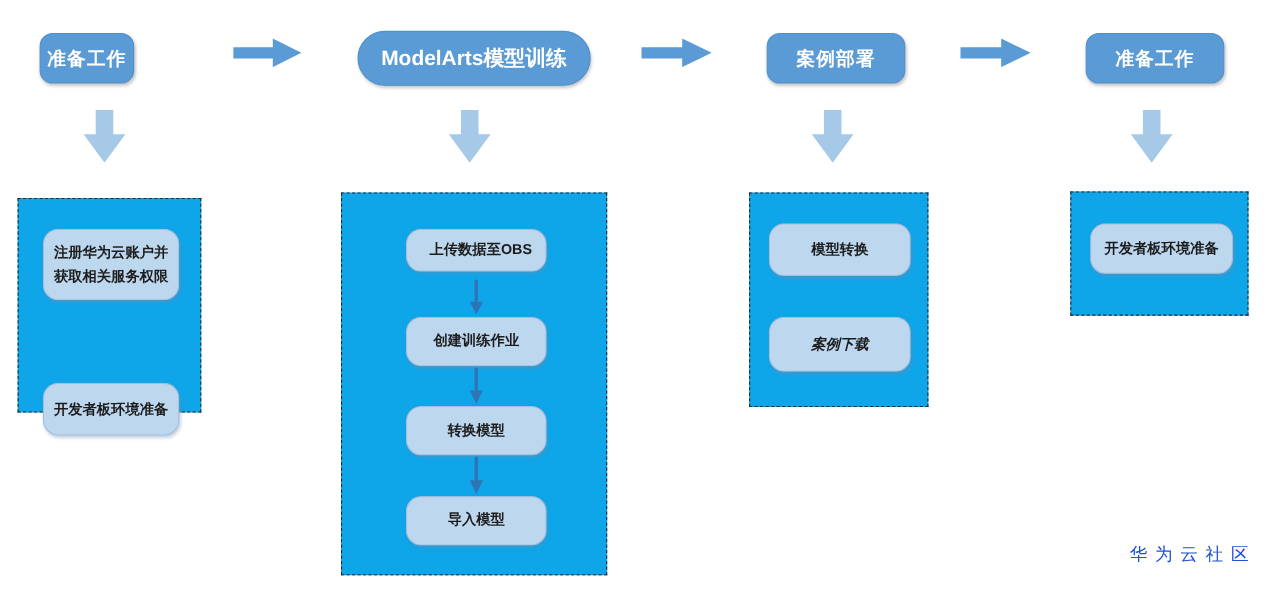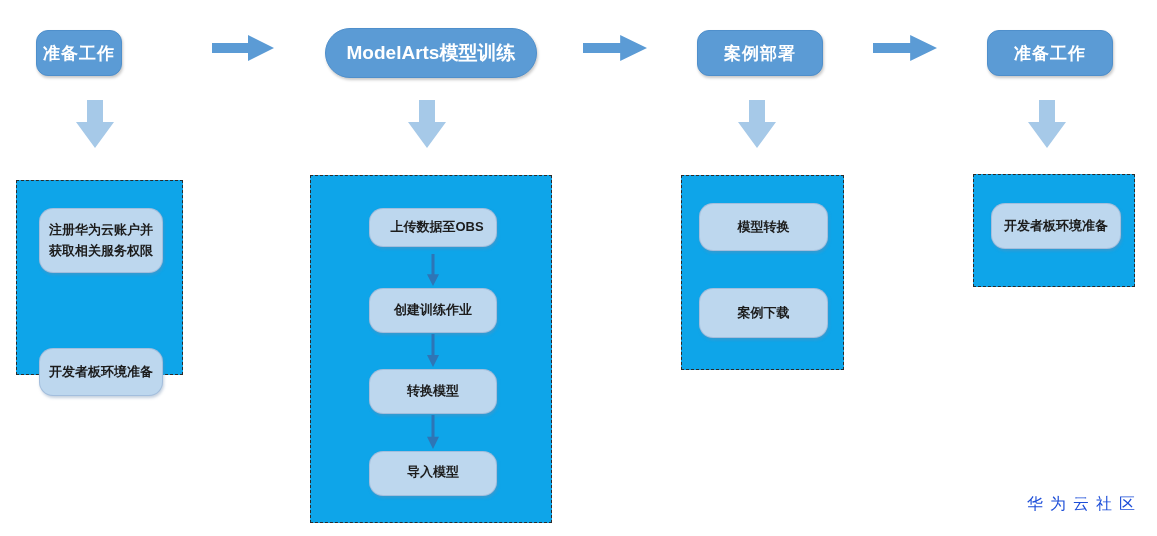--- a/index.html
+++ b/index.html
@@ -90,21 +90,21 @@
   
   .g2-s1 { left: 58px; top: 32px;  width: 128px; height: 39px; padding-left: 16px; }
   .g2-s2 { left: 58px; top: 112px; width: 128px; height: 45px; }
   .g2-s3 { left: 58px; top: 193px; width: 128px; height: 45px; }
   .g2-s4 { left: 58px; top: 275px; width: 128px; height: 45px; font-family: Liberation Mono, monospace; }
   .g2-c1 { left: 116px; top: 78px;  height: 32px; }
   .g2-c2 { left: 116px; top: 158px; height: 33px; }
   .g2-c3 { left: 116px; top: 239px; height: 34px; }
   
   .g3-s1 { left: 17px; top: 27px;  width: 129px; height: 48px; }
-  .g3-s2 { left: 17px; top: 112px; width: 129px; height: 50px; }
+  .g3-s2 { left: 17px; top: 112px; width: 129px; height: 50px; font-style: italic; }
   
   .g4-s1 { left: 17px; top: 28px;  width: 130px; height: 46px; }
 
   
   .watermark {
     position: absolute;
     right: 15px;
     top: 494px;
     color: #1d4ed8;
     font-size: 16px;

